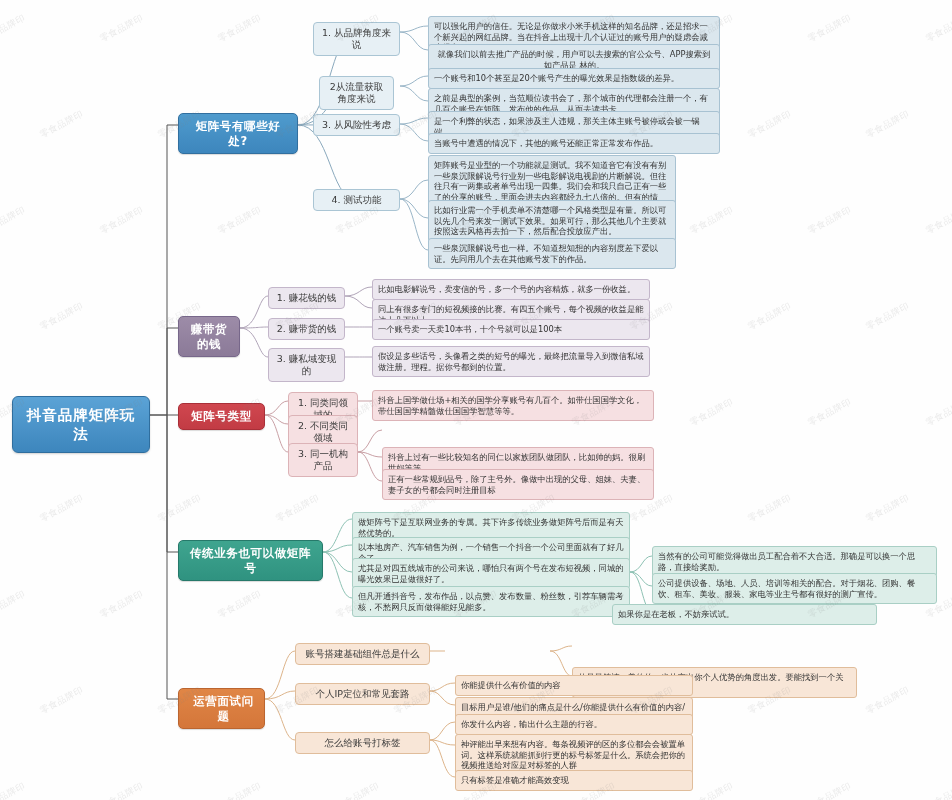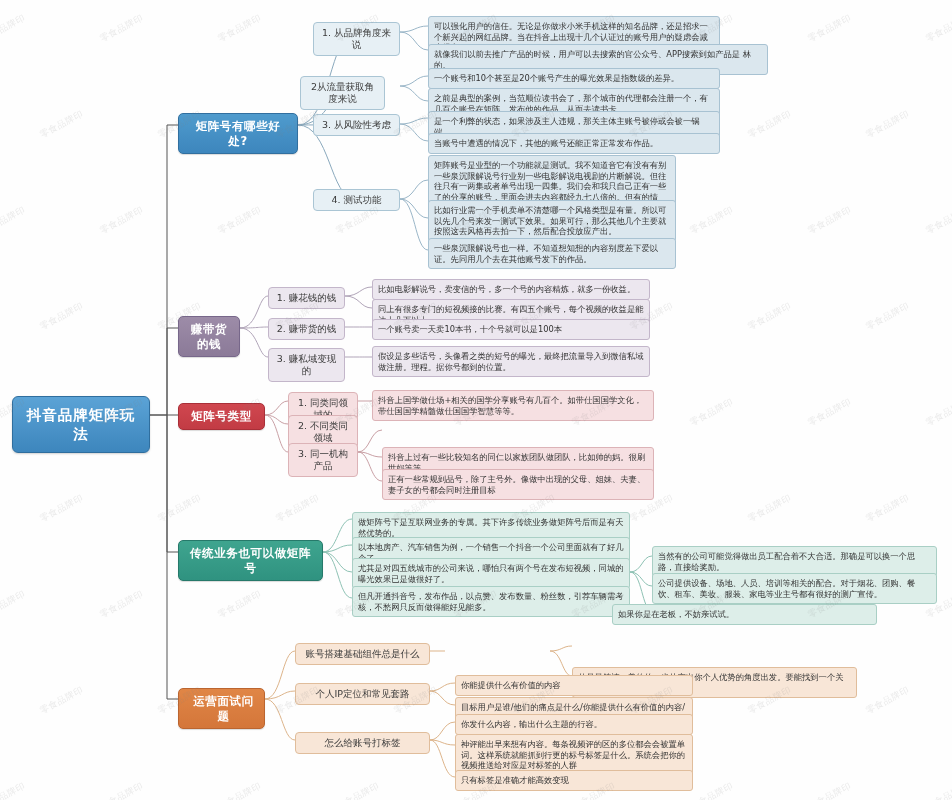--- a/index.html
+++ b/index.html
@@ -165,23 +165,23 @@
     <path d="M430 740 C 442 740 442 745 455 745" stroke="#ddb48a"></path>
     <path d="M430 740 C 442 740 442 777 455 777" stroke="#ddb48a"></path>
   </svg>
 
   <div class="node root" style="left:12px; top:396px; width:138px;">抖音品牌矩阵玩法</div>
 
   <div class="node branch b-blue" style="left:178px; top:113px; width:120px;">矩阵号有哪些好处?</div>
 
   <div class="node sub t-blue-s" style="left:313px; top:22px; width:87px;">1. 从品牌角度来说</div>
   <div class="node leaf t-blue" style="left:428px; top:16px; width:292px;">可以强化用户的信任。无论是你做求小米手机这样的知名品牌，还是招求一个新兴起的网红品牌。当在抖音上出现十几个认证过的账号用户的疑虑会减少很多</div>
-  <div class="node leaf t-blue" style="left:428px; top:44px; width:340px;">就像我们以前去推广产品的时候，用户可以去搜索的官公众号、APP搜索到如产品是 林的。</div>
-
-  <div class="node sub t-blue-s" style="left:300px; top:76px; width:85px;">2从流量获取角度来说</div>
+  <div class="node leaf t-blue" style="left:428px; top:44px; width:292px;text-align:center;">就像我们以前去推广产品的时候，用户可以去搜索的官公众号、APP搜索到如产品是 林的。</div>
+
+  <div class="node sub t-blue-s" style="left:319px; top:76px; width:75px;">2从流量获取角度来说</div>
   <div class="node leaf t-blue" style="left:428px; top:68px; width:292px;">一个账号和10个甚至是20个账号产生的曝光效果是指数级的差异。</div>
   <div class="node leaf t-blue" style="left:428px; top:88px; width:292px;">之前是典型的案例，当范顺位读书会了，那个城市的代理都会注册一个，有几百个账号在矩阵，发布他的作品，从而去读书卡</div>
 
   <div class="node sub t-blue-s" style="left:313px; top:114px; width:87px;">3. 从风险性考虑</div>
   <div class="node leaf t-blue" style="left:428px; top:111px; width:292px;">是一个利弊的状态，如果涉及主人违规，那关主体主账号被停或会被一锅端。</div>
   <div class="node leaf t-blue" style="left:428px; top:133px; width:292px;">当账号中遭遇的情况下，其他的账号还能正常正常发布作品。</div>
 
   <div class="node sub t-blue-s" style="left:313px; top:189px; width:87px;">4. 测试功能</div>
   <div class="node leaf t-blue" style="left:428px; top:155px; width:248px;">矩阵账号是业型的一个功能就是测试。我不知道音它有没有有别一些泉沉限解说号行业别一些电影解说电视剧的片断解说。但往往只有一两集或者单号出现一四集。我们会和我只自己正有一些了的分享的账号，里面会进去内容都经九七八倍的。但有的情况，确是那间的摔人。这些账号就是矩阵号里面一些充当测试的账号</div>
   <div class="node leaf t-blue" style="left:428px; top:200px; width:248px;">比如行业需一个手机卖单不清楚哪一个风格类型是有量。所以可以先几个号来发一测试下效果。如果可行，那么其他几个主要就按照这去风格再去拍一下，然后配合投放应产出。</div>

